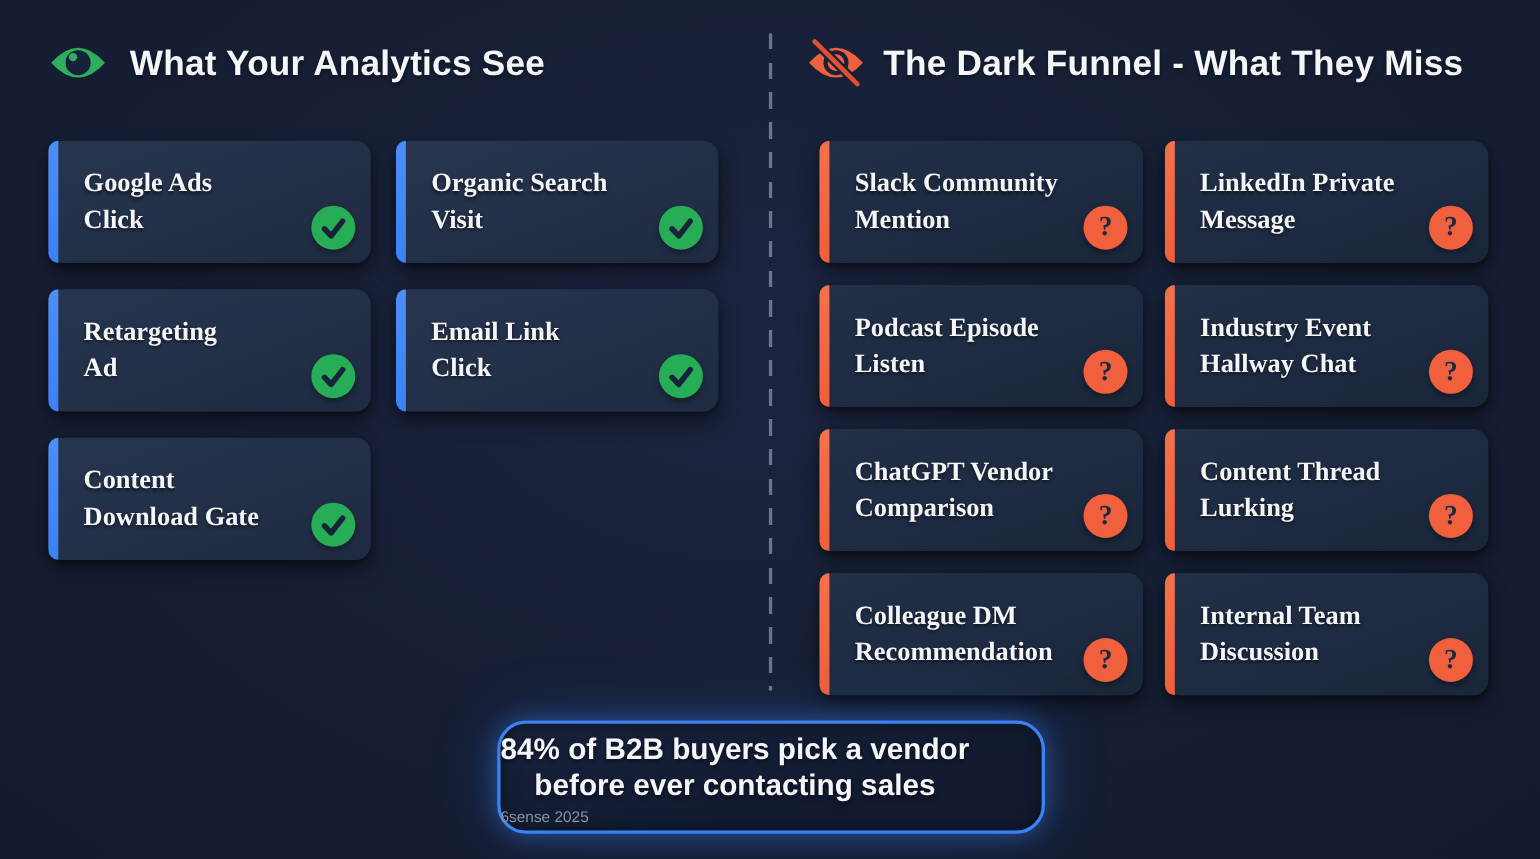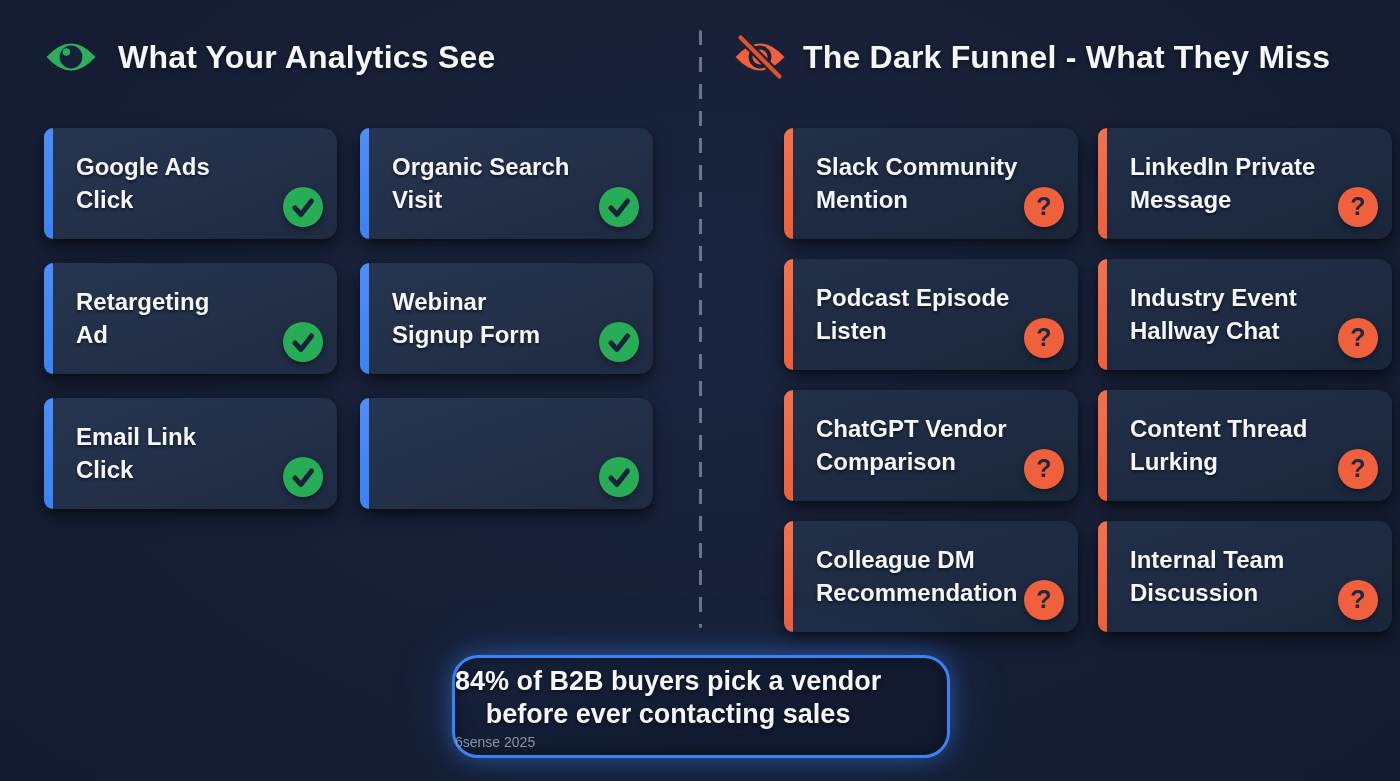--- a/index.html
+++ b/index.html
@@ -45,30 +45,31 @@
     border-radius: 2px;
   }
 
   
   .card-grid {
     position: absolute;
     top: 128px;
     display: grid;
   }
   .card-grid.left  { left: 44px;  grid-template-columns: 293px 293px; column-gap: 23px; row-gap: 24px; }
-  .card-grid.right { left: 784px; grid-template-columns: 294px 294px; column-gap: 26px; row-gap: 21px; gap: 20px; }
+  .card-grid.right { left: 745px; grid-template-columns: 294px 294px; column-gap: 26px; row-gap: 21px; gap: 20px; }
 
   .card {
     position: relative;
     height: 111px;
     border-radius: 14px;
     display: flex;
     align-items: center;
     padding: 6px 58px 6px 32px;
     box-shadow: 0 9px 18px rgba(0,0,0,0.45), 0 2px 5px rgba(0,0,0,0.35);
+    font-family: Liberation Serif, serif;
   }
   .card.analytics { background: linear-gradient(160deg, #273550 0%, #222f47 60%, #1f2b42 100%); }
   .card.dark      { background: linear-gradient(160deg, #223048 0%, #1d2a41 60%, #1a2639 100%); }
 
   .card-stripe {
     position: absolute;
     left: 0; top: 0; bottom: 0;
     width: 9px;
     border-radius: 14px 0 0 14px;
   }
@@ -191,40 +192,32 @@
     <div class="card-label">Retargeting
 Ad</div>
     <div class="badge check">
       <svg width="40" height="40" viewBox="0 0 40 40">
           <polyline points="12,21 18,27.5 28.5,14" fill="none" stroke="#17233a" stroke-width="5" stroke-linecap="round" stroke-linejoin="round"></polyline>
         </svg>
     </div>
   </div>
   <div class="card analytics">
     <div class="card-stripe"></div>
-    <div class="card-label">Webinar
-Signup Form</div>
-    <div class="badge check">
-      <svg width="40" height="40" viewBox="0 0 40 40">
-          <polyline points="12,21 18,27.5 28.5,14" fill="none" stroke="#17233a" stroke-width="5" stroke-linecap="round" stroke-linejoin="round"></polyline>
-        </svg>
-    </div>
-  </div>
-  <div class="card analytics">
-    <div class="card-stripe"></div>
     <div class="card-label">Email Link
 Click</div>
     <div class="badge check">
       <svg width="40" height="40" viewBox="0 0 40 40">
           <polyline points="12,21 18,27.5 28.5,14" fill="none" stroke="#17233a" stroke-width="5" stroke-linecap="round" stroke-linejoin="round"></polyline>
         </svg>
     </div>
   </div>
   <div class="card analytics">
     <div class="card-stripe"></div>
+    <div class="card-label">Content
+Download Gate</div>
     <div class="badge check">
       <svg width="40" height="40" viewBox="0 0 40 40">
           <polyline points="12,21 18,27.5 28.5,14" fill="none" stroke="#17233a" stroke-width="5" stroke-linecap="round" stroke-linejoin="round"></polyline>
         </svg>
     </div>
   </div>
 </div>
 
 <div class="card-grid right">
   <div class="card dark">

